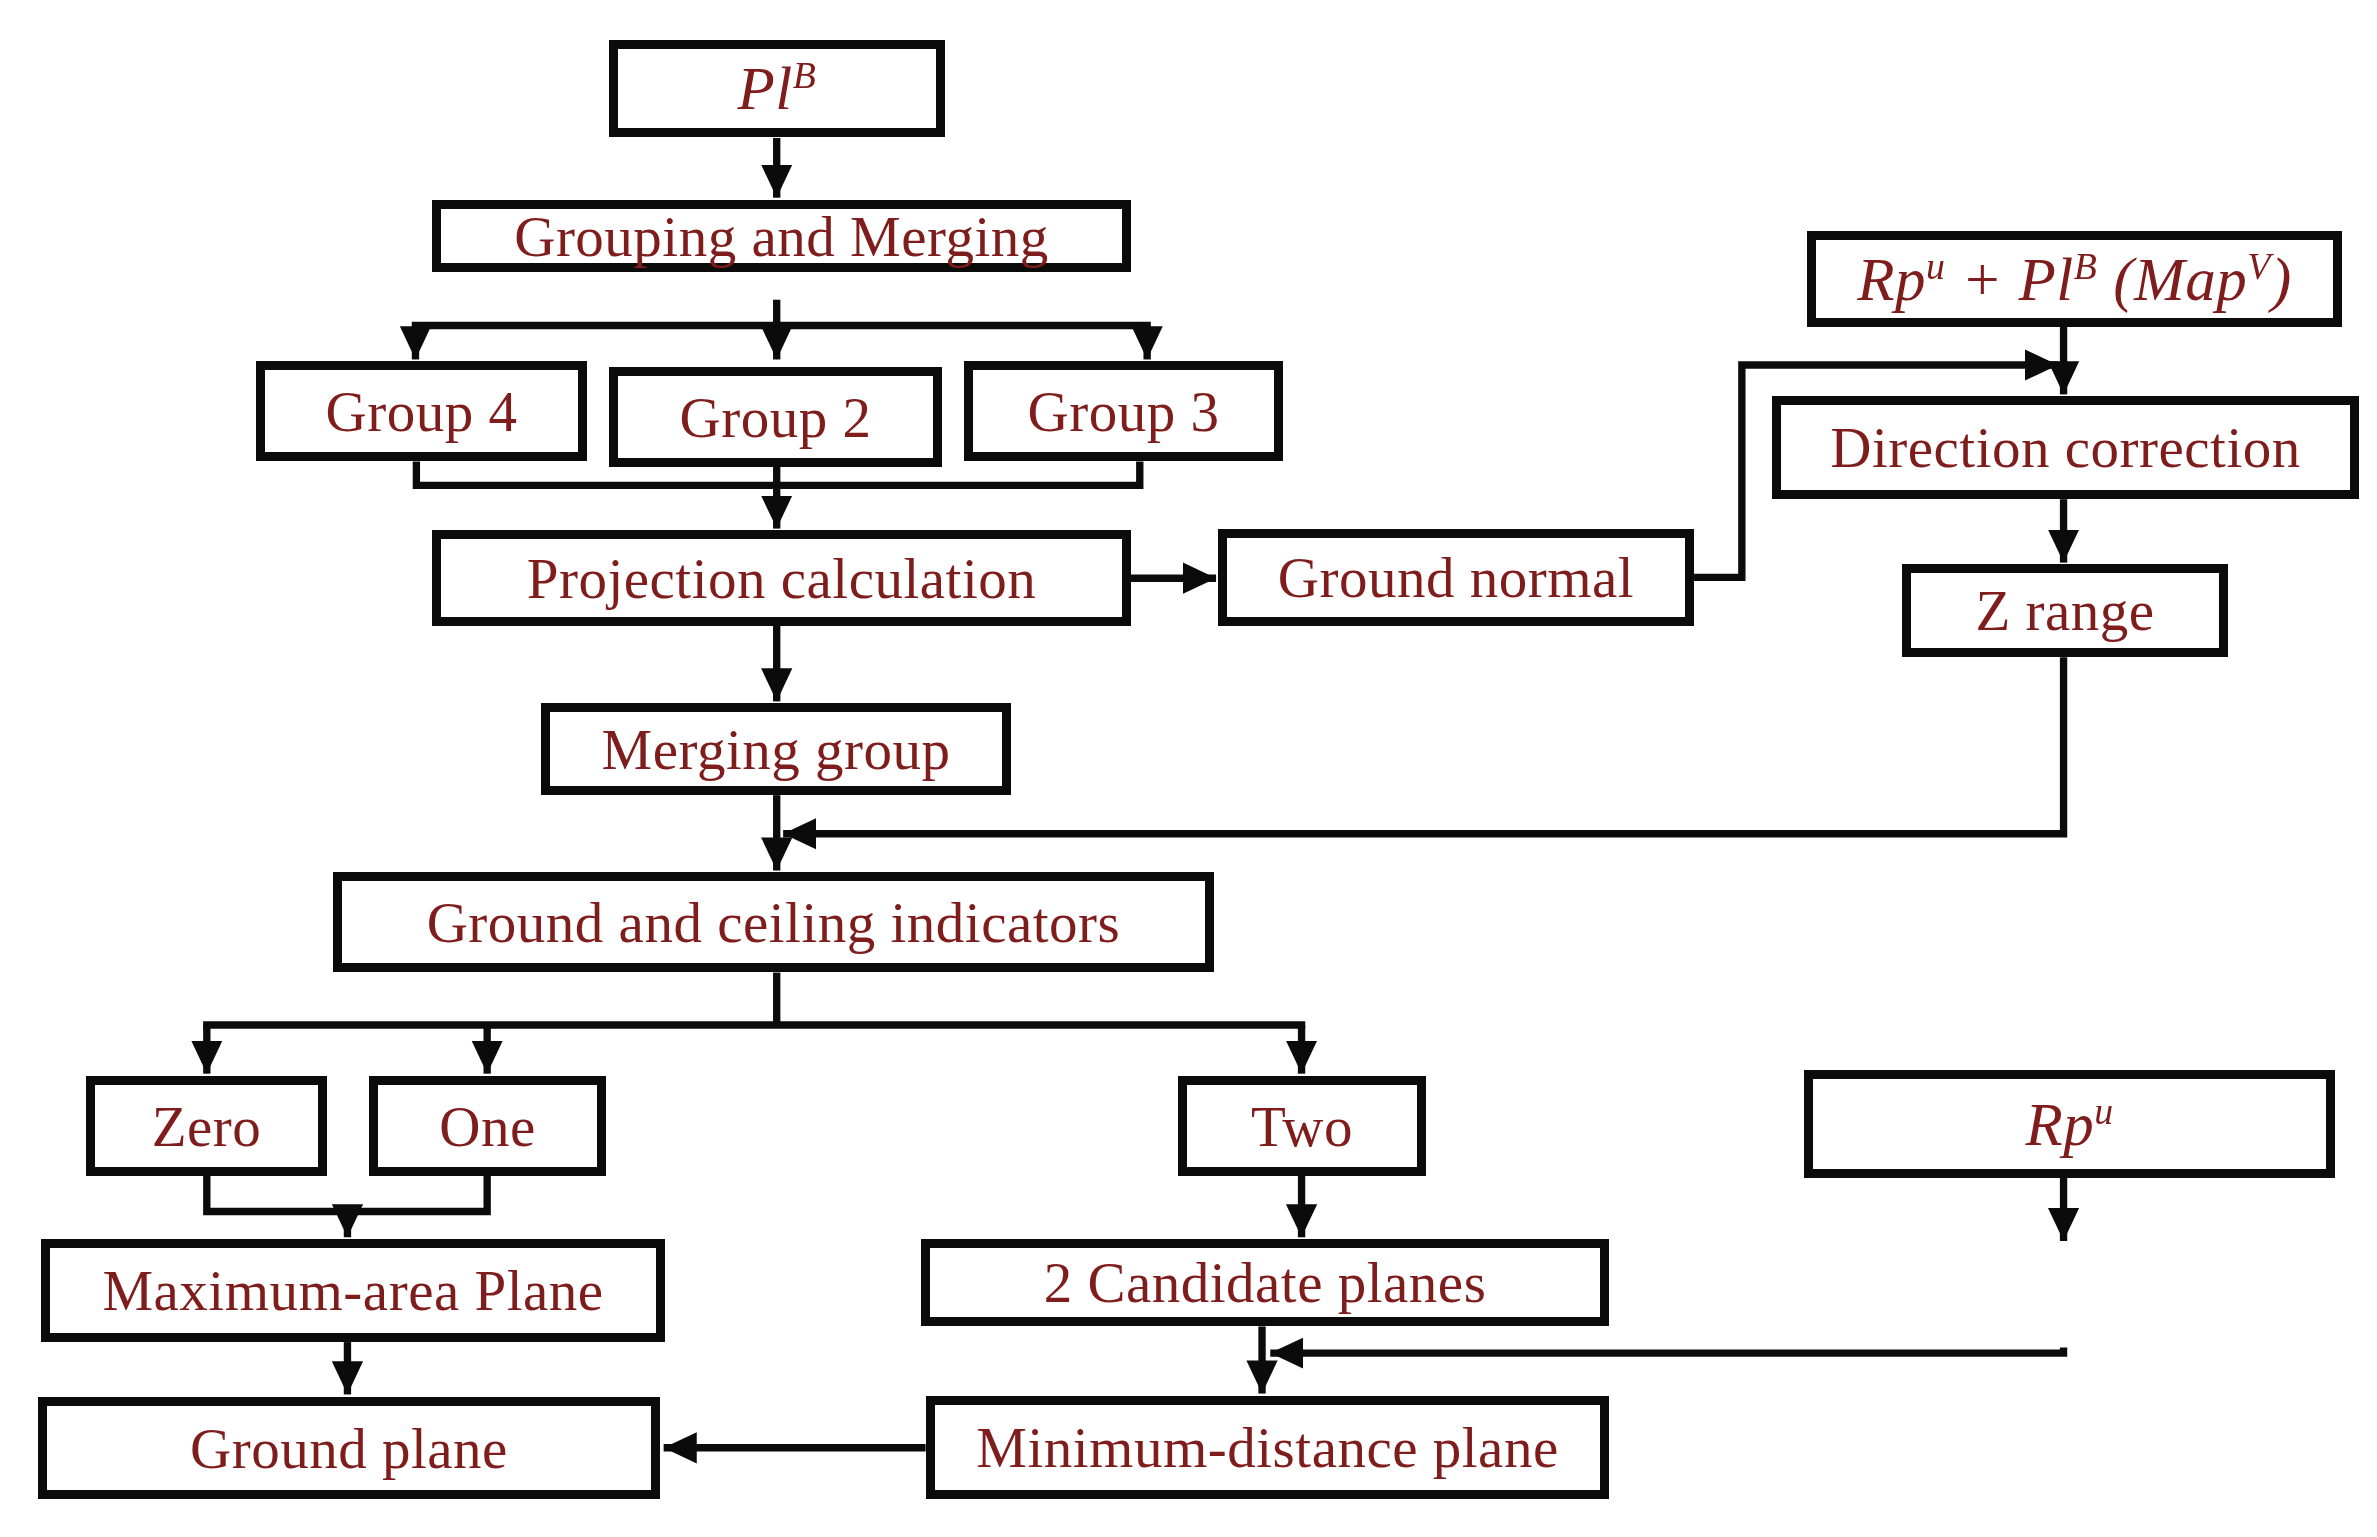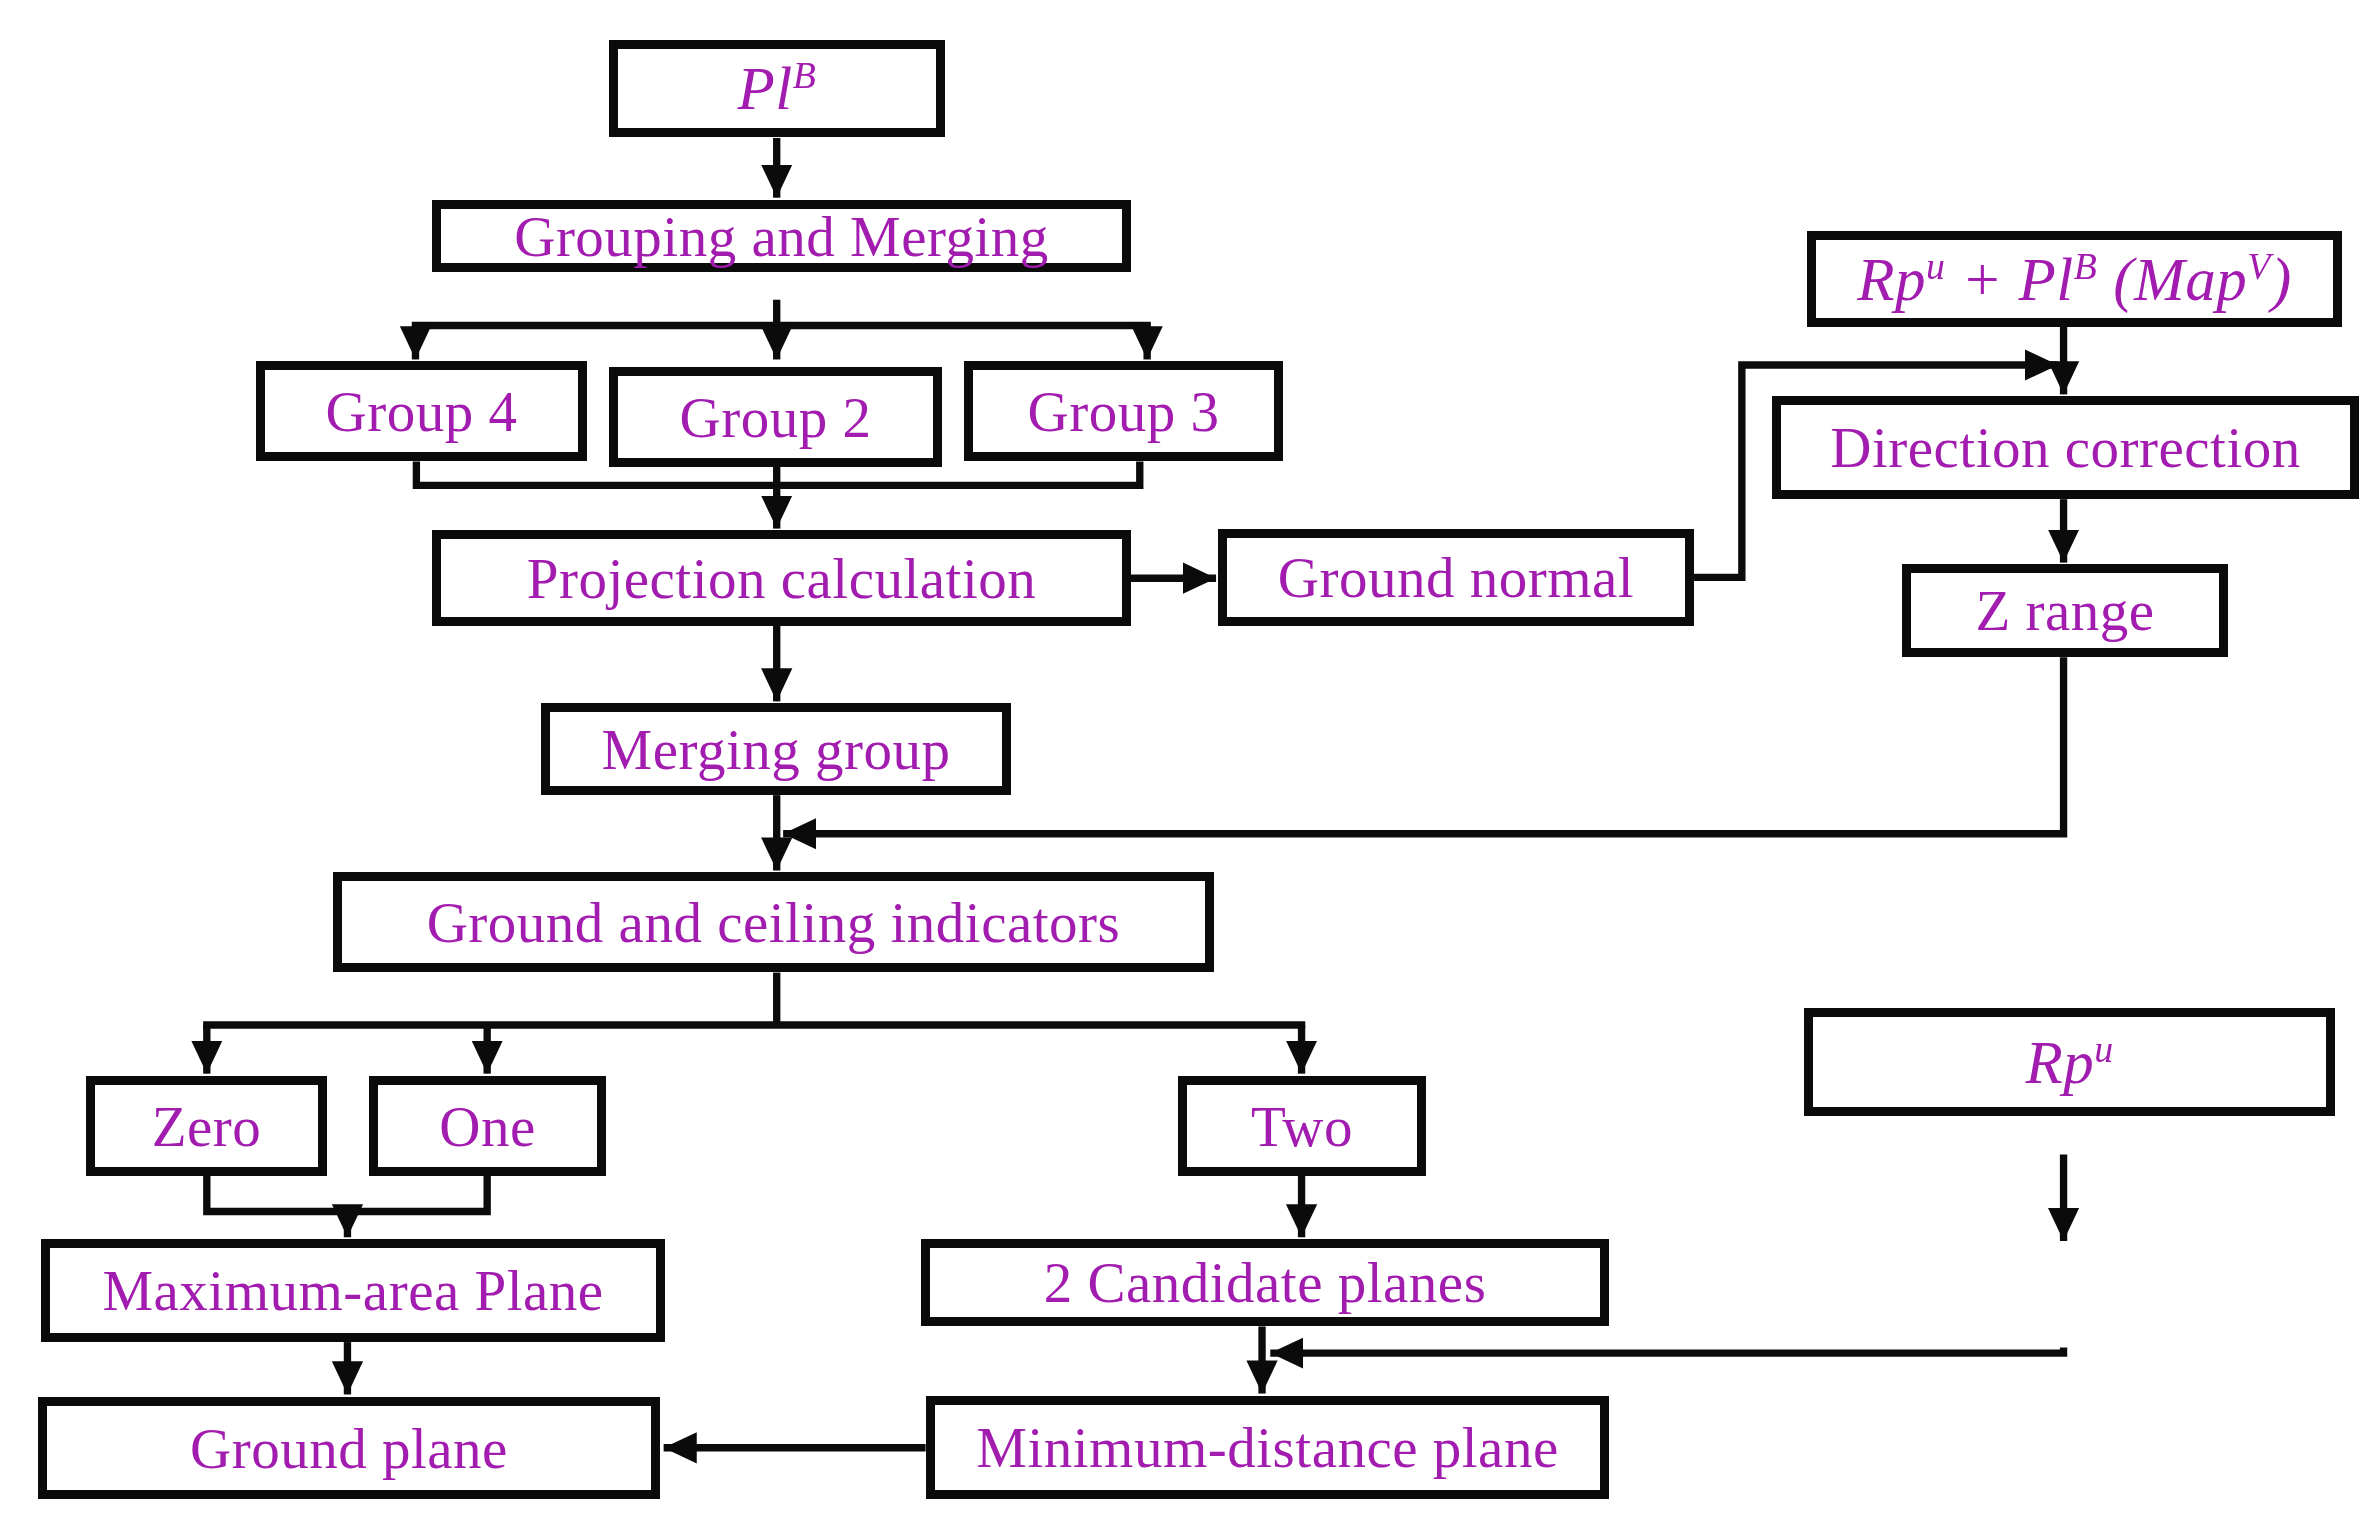--- a/index.html
+++ b/index.html
@@ -29,21 +29,21 @@
     background: #ffffff;
     border: 9.2px solid #0b0b0b;
     display: flex;
     align-items: center;
     justify-content: center;
     white-space: nowrap;
   }
   .lbl {
     font-size: 57px;
     line-height: 1;
-    color: #a21caf;
+    color: #7f1d1d;
     letter-spacing: 0.5px;
   }
   .math {
     font-size: 61px;
     font-style: italic;
   }
   .math sup {
     font-size: 0.62em;
     vertical-align: super;
     line-height: 0;
@@ -177,21 +177,21 @@
   </div>
 
   <div class="node" style="left:41px;top:1239px;width:624px;height:103px">
     <span class="lbl">Maximum-area Plane</span>
   </div>
 
   <div class="node" style="left:921px;top:1239px;width:688px;height:87px">
     <span class="lbl">2 Candidate planes</span>
   </div>
 
-  <div class="node" style="left:1804px;top:1008px;width:531px;height:108px">
+  <div class="node" style="left:1804px;top:1070px;width:531px;height:108px">
     <span class="lbl math"><span>Rp</span><sup>u</sup></span>
   </div>
 
 
   <div class="node" style="left:38px;top:1397px;width:622px;height:102px">
     <span class="lbl">Ground plane</span>
   </div>
 
   <div class="node" style="left:926px;top:1396px;width:683px;height:103px">
     <span class="lbl">Minimum-distance plane</span>

